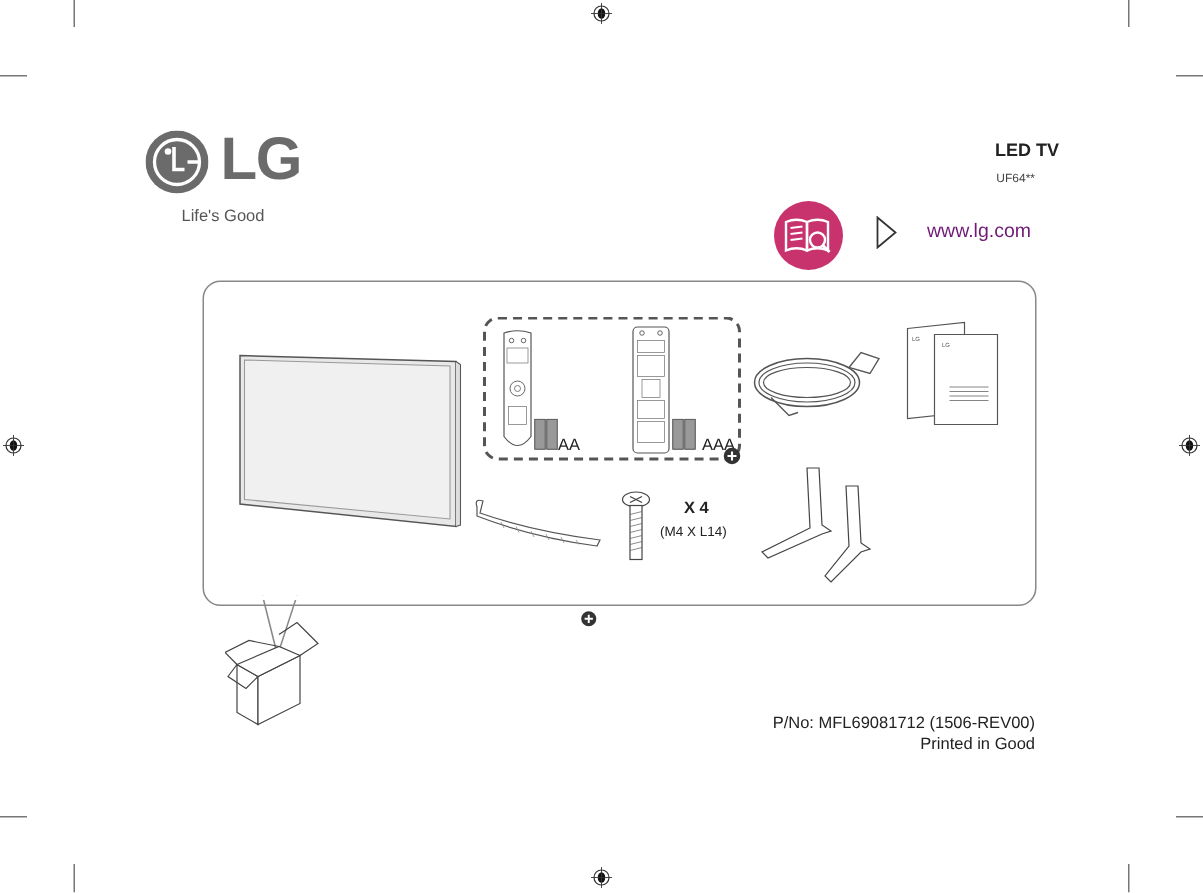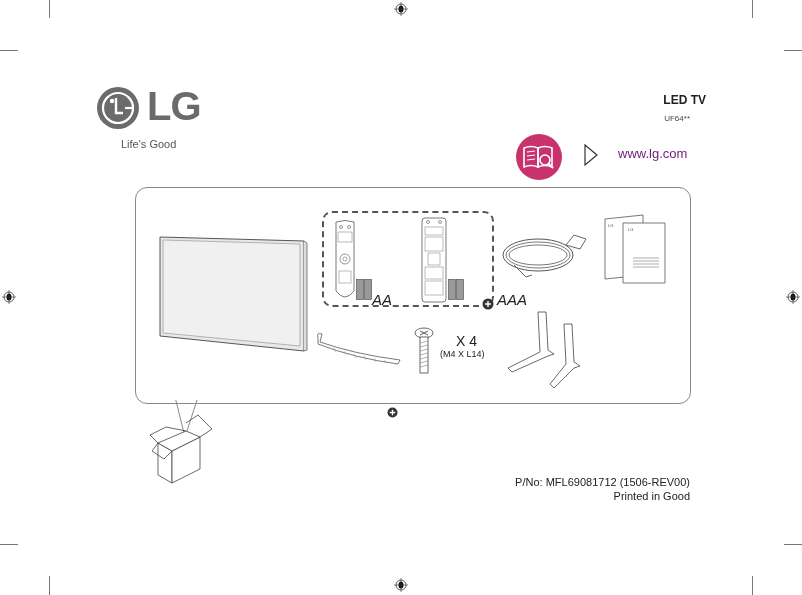--- a/index.html
+++ b/index.html
@@ -8,21 +8,21 @@
   .crop-v{position:absolute;width:1px;background:#777;}
   .crop-h{position:absolute;height:1px;background:#777;}
   .reg{position:absolute;width:14px;height:14px;}
   .logo-text{font-weight:bold;font-size:40px;color:#6b6b6b;letter-spacing:-1px;}
   .tagline{font-size:11px;color:#555;}
   .title{font-weight:bold;font-size:12px;color:#222;}
   .model{font-size:8px;color:#444;}
   .url{font-size:13px;color:#701a75;}
   .panel{position:absolute;left:135px;top:187px;width:554px;height:215px;border:1px solid #888;border-radius:12px;}
   .dash{position:absolute;left:322px;top:211px;width:168px;height:92px;border:2px dashed #555;border-radius:10px;}
-  .lbl-small{font-size:15px;color:#222;font-style:italic;}
+  .lbl-small{font-size:11px;color:#222;}
   .note{font-size:8.5px;color:#222;white-space:nowrap;}
   .pn{font-size:11px;color:#222;text-align:left;margin-left:18px;}
 </style>
 </head>
 <body>
 
 <div class="crop-v" style="left:49px;top:0;height:18px;"></div>
 <div class="crop-v" style="left:752px;top:0;height:18px;"></div>
 <div class="crop-h" style="left:0;top:50px;width:18px;"></div>
 <div class="crop-h" style="left:784px;top:50px;width:18px;"></div>
@@ -135,21 +135,21 @@
     <rect x="4" y="50" width="18" height="12"></rect>
     <rect x="4" y="64" width="18" height="14"></rect>
   </g>
   <circle cx="7" cy="5" r="1.5" fill="none" stroke="#555" stroke-width="0.6"></circle>
   <circle cx="19" cy="5" r="1.5" fill="none" stroke="#555" stroke-width="0.6"></circle>
 </svg>
 <svg class="abs" style="left:448px;top:279px;" width="16" height="21" viewBox="0 0 16 21">
   <rect x="0.5" y="0.5" width="7" height="20" fill="#999" stroke="#444" stroke-width="0.6"></rect>
   <rect x="8.5" y="0.5" width="7" height="20" fill="#999" stroke="#444" stroke-width="0.6"></rect>
 </svg>
-<span class="abs lbl-small" style="left:481px;top:291px;padding-left:16px;">AAA</span>
+<span class="abs lbl-small" style="left:452px;top:291px;padding-left:16px;">AAA</span>
 
 <svg class="abs" style="left:482px;top:298px;" width="12" height="12" viewBox="0 0 12 12">
   <circle cx="6" cy="6" r="5.5" fill="#333"></circle>
   <path d="M6 3 V9 M3 6 H9" stroke="#fff" stroke-width="1.4"></path>
 </svg>
 
 <svg class="abs" style="left:500px;top:225px;" width="92" height="60" viewBox="0 0 92 60">
   <ellipse cx="38" cy="30" rx="35" ry="16" fill="none" stroke="#555" stroke-width="1"></ellipse>
   <ellipse cx="38" cy="30" rx="32" ry="13" fill="none" stroke="#555" stroke-width="0.8"></ellipse>
   <ellipse cx="38" cy="30" rx="29" ry="10" fill="none" stroke="#555" stroke-width="0.8"></ellipse>
@@ -189,21 +189,21 @@
   <g stroke="#666" stroke-width="0.5">
       <line x1="7" y1="16" x2="15" y2="14"></line>
       <line x1="7" y1="20" x2="15" y2="18"></line>
       <line x1="7" y1="24" x2="15" y2="22"></line>
       <line x1="7" y1="28" x2="15" y2="26"></line>
       <line x1="7" y1="32" x2="15" y2="30"></line>
       <line x1="7" y1="36" x2="15" y2="34"></line>
       <line x1="7" y1="40" x2="15" y2="38"></line>
     </g>
 </svg>
-<span class="abs" style="left:456px;top:333px;font-size:14px;font-weight:normal;">X 4</span>
+<span class="abs" style="left:456px;top:333px;font-size:11px;font-weight:bold;">X 4</span>
 <span class="abs" style="left:440px;top:349px;font-size:9px;font-weight:normal;white-space:nowrap;">(M4 X L14)</span>
 
 <svg class="abs" style="left:502px;top:310px;" width="86" height="82" viewBox="0 0 86 82">
   <path d="M36 2 L44 2 L46 40 L52 44 L46 46 L10 62 L6 58 L38 42 Z" fill="#fff" stroke="#444" stroke-width="0.8"></path>
   <path d="M62 14 L70 14 L72 52 L78 56 L72 58 L52 78 L48 74 L64 54 Z" fill="#fff" stroke="#444" stroke-width="0.8"></path>
 </svg>
 
 <div class="abs note" style="left:387px;top:407px;display:flex;align-items:center;gap:3px;">
   <svg width="11" height="11" viewBox="0 0 12 12">
     <circle cx="6" cy="6" r="5.5" fill="#333"></circle>

